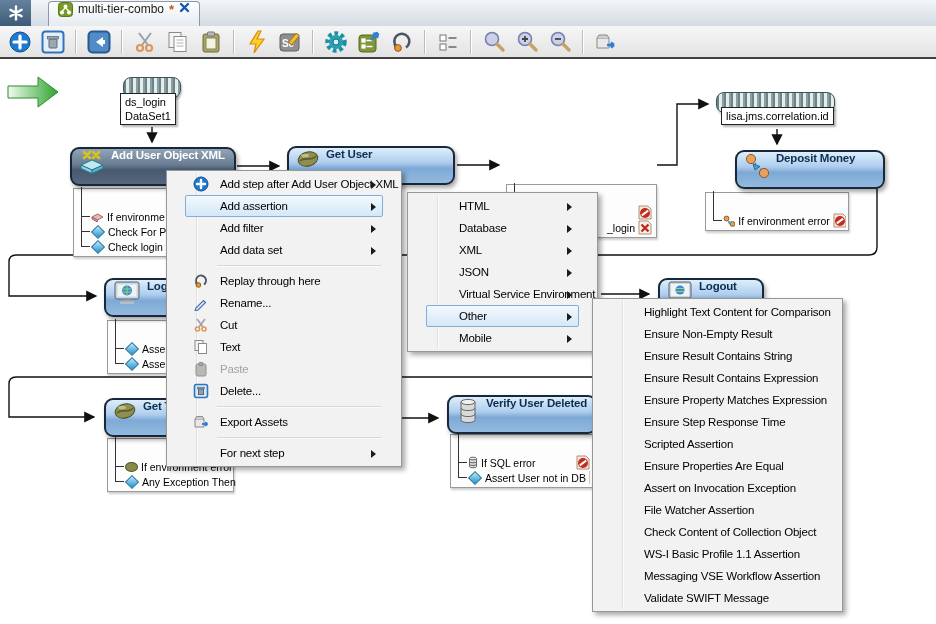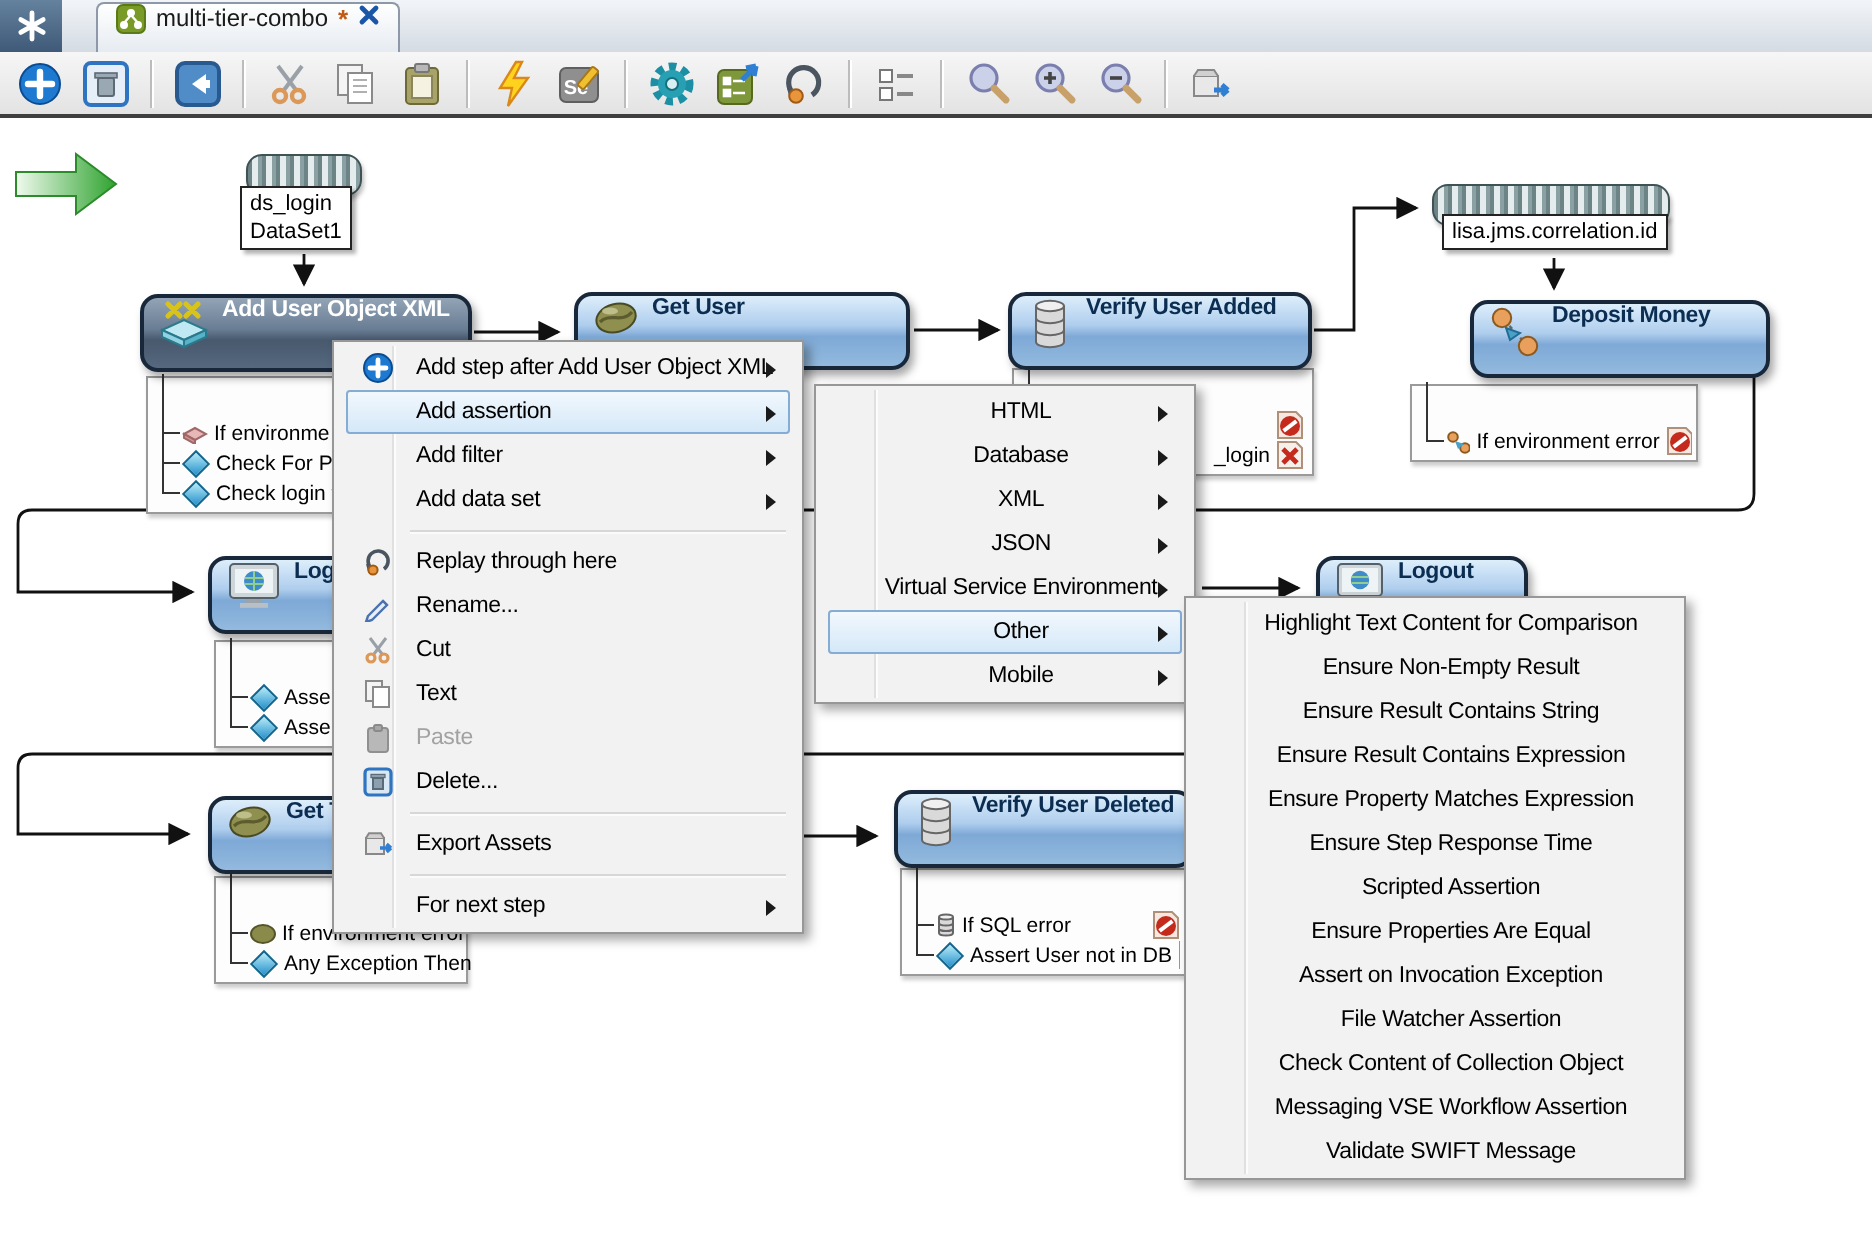--- a/index.html
+++ b/index.html
@@ -39,32 +39,32 @@
   .panel::before{content:"";position:absolute;left:7px;top:-2px;bottom:9px;width:1px;background:#333;}
   .prow{position:relative;height:15px;display:flex;align-items:center;gap:3px;font-size:10.5px;
         color:#000;white-space:nowrap;}
   .prow::before{content:"";position:absolute;left:-10px;top:7px;width:9px;height:1px;background:#333;}
   .pr-end{justify-content:flex-end;padding-right:2px;}
   .dia{width:8px;height:8px;transform:rotate(45deg);flex:none;margin:0 2px;
        background:linear-gradient(135deg,#b8ecf8,#2490cc);border:1px solid #13678f;}
   .beanm{width:11px;height:8px;border-radius:50%;flex:none;background:#8a8a4a;border:1px solid #55552a;}
   
   .menu{position:absolute;background:#f2f2f2;border:1px solid #979797;box-shadow:3px 3px 5px rgba(0,0,0,.35);
-        padding:2px 4px;box-sizing:border-box;}
+        padding:2px 16px;box-sizing:border-box;}
   .menu::before{content:"";position:absolute;left:29px;top:2px;bottom:2px;width:1px;background:#e0e0e0;
         box-shadow:1px 0 0 #fcfcfc;}
   .mi{position:relative;height:22px;display:flex;align-items:center;margin:0 2px;border:1px solid transparent;
       box-sizing:border-box;padding:0 16px 0 34px;font-size:11.5px;letter-spacing:-.2px;color:#000;white-space:nowrap;}
   .mi.hl{background:linear-gradient(#f2f8fd,#d4e8f8);border-color:#84acd4;border-radius:2px;}
   .mi.dis{color:#a2a2a2;}
   .mico{position:absolute;left:3px;width:24px;display:flex;justify-content:center;}
   .arrowR{position:absolute;right:6px;top:7px;width:0;height:0;border-left:5px solid #1a1a1a;
           border-top:4px solid transparent;border-bottom:4px solid transparent;}
   .msep{height:1px;background:#d7d7d7;box-shadow:0 1px 0 #fbfbfb;margin:4px 4px 4px 34px;}
-  .menu.nowide .mi{padding-left:32px;justify-content:center;}
+  .menu.nowide .mi{padding-left:32px;}
 </style>
 </head>
 <body>
 
 <div class="screen">
 
   <svg class="wires" width="936" height="624">
     <defs>
       <marker id="ah" markerWidth="9" markerHeight="8" refX="7" refY="4" orient="auto">
         <polygon points="0,0 8,4 0,8" fill="#111"></polygon>
@@ -274,30 +274,20 @@
     <span class="nico">
       <svg width="24" height="22">
           <ellipse cx="12" cy="11" rx="10" ry="7" transform="rotate(-15 12 11)" fill="#8f8f50" stroke="#4a4a22"></ellipse>
       <path d="M4 13 C9 8 15 14 20 8" stroke="#5c5c2e" fill="none" stroke-width="1.6"></path>
       <ellipse cx="9" cy="7.5" rx="4" ry="1.8" fill="#c9c99a" opacity=".8"></ellipse>
         </svg>
     </span>
     <span class="ntitle">Get User</span>
   </div>
 
-  <div class="node" style="left:504px;top:146px;width:152px">
-    <span class="nico">
-      <svg width="24" height="28">
-          <path d="M5 5 v18 a7 2.6 0 0 0 14 0 v-18" fill="#d9d9d9" stroke="#666"></path>
-      <ellipse cx="12" cy="5" rx="7" ry="2.6" fill="#f0f0f0" stroke="#666"></ellipse>
-      <path d="M5 11 a7 2.6 0 0 0 14 0 M5 17 a7 2.6 0 0 0 14 0" fill="none" stroke="#666"></path>
-        </svg>
-    </span>
-    <span class="ntitle">Verify User Added</span>
-  </div>
 
   <div class="node" style="left:735px;top:150px;width:150px;height:39px">
     <span class="nico">
       <svg width="26" height="28">
           <path d="M8 8 L19 20" stroke="#666" stroke-width="1.2" stroke-dasharray="2 2"></path>
       <circle cx="7" cy="7" r="4.6" fill="#e8a05c" stroke="#8c5a20"></circle>
       <circle cx="20" cy="21" r="4.6" fill="#e8a05c" stroke="#8c5a20"></circle>
       <polygon points="9,12 16,14.5 11,18" fill="#4aa0c8" stroke="#1f6c94"></polygon>
         </svg>
     </span>
@@ -614,20 +604,23 @@
     <div class="mi">
         <span>Assert on Invocation Exception</span>
       </div>
     <div class="mi">
         <span>File Watcher Assertion</span>
       </div>
     <div class="mi">
         <span>Check Content of Collection Object</span>
       </div>
     <div class="mi">
+        <span>WS-I Basic Profile 1.1 Assertion</span>
+      </div>
+    <div class="mi">
         <span>Messaging VSE Workflow Assertion</span>
       </div>
     <div class="mi">
         <span>Validate SWIFT Message</span>
       </div>
   </div>
 
 </div>
 
 </body></html>

